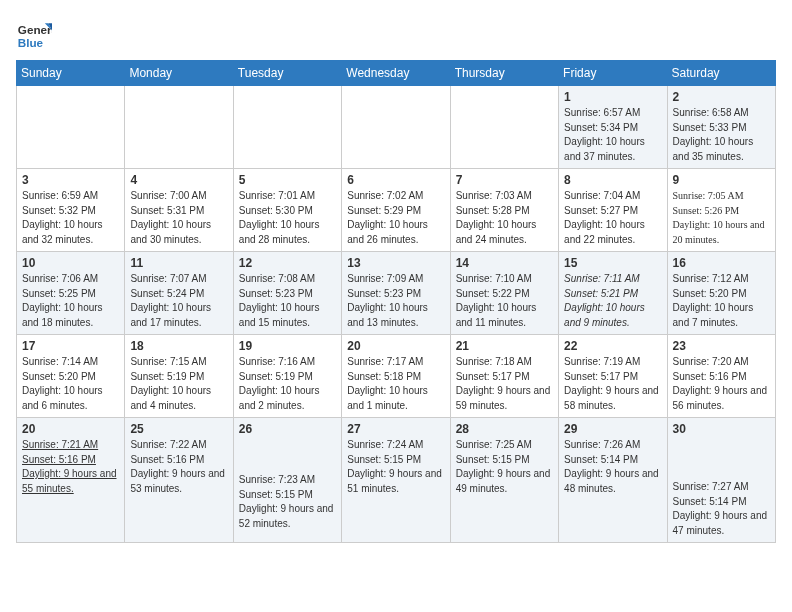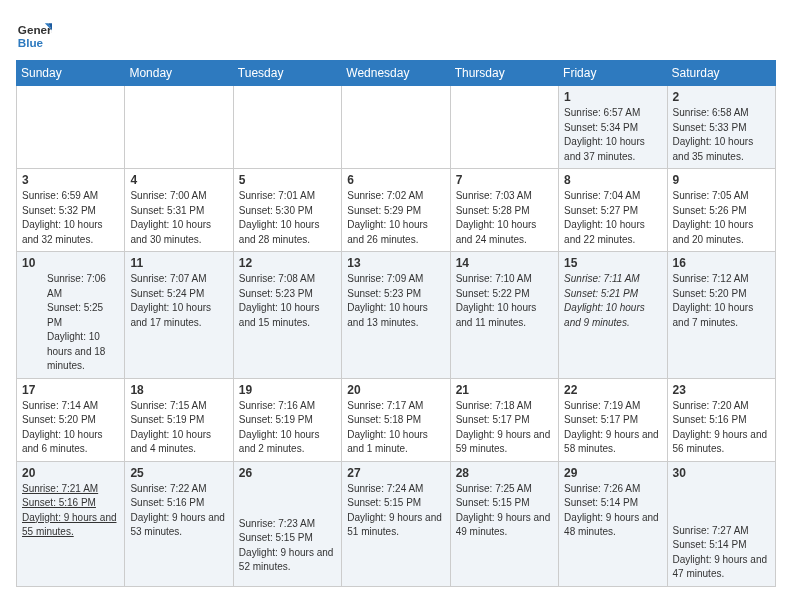--- a/index.html
+++ b/index.html
@@ -162,29 +162,29 @@
 Daylight: 10 hours and 24 minutes.</div>
         </td>
         <td>
           <span class="day-number">8</span>
           <div class="day-info" style="white-space: pre-line;">Sunrise: 7:04 AM
 Sunset: 5:27 PM
 Daylight: 10 hours and 22 minutes.</div>
         </td>
         <td>
           <span class="day-number">9</span>
-          <div class="day-info" style="white-space: pre-line;">Sunrise: 7:05 AM
+          <div class="day-info" style="white-space: pre-line; font-family: Liberation Serif, serif;">Sunrise: 7:05 AM
 Sunset: 5:26 PM
 Daylight: 10 hours and 20 minutes.</div>
         </td>
       </tr>
       <tr>
         <td>
           <span class="day-number">10</span>
-          <div class="day-info" style="white-space: pre-line; margin-left: 25px;">Sunrise: 7:06 AM
+          <div class="day-info" style="white-space: pre-line;">Sunrise: 7:06 AM
 Sunset: 5:25 PM
 Daylight: 10 hours and 18 minutes.</div>
         </td>
         <td>
           <span class="day-number">11</span>
           <div class="day-info" style="white-space: pre-line;">Sunrise: 7:07 AM
 Sunset: 5:24 PM
 Daylight: 10 hours and 17 minutes.</div>
         </td>
         <td>

